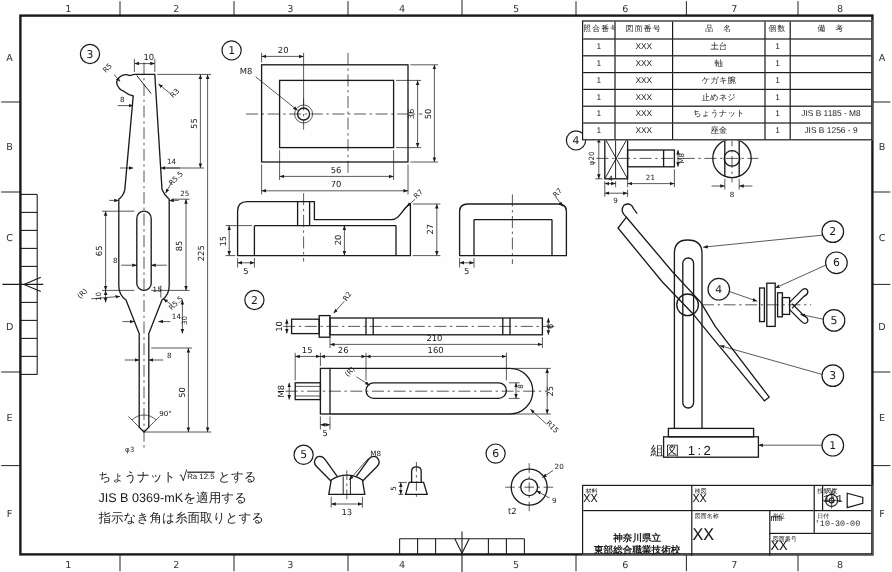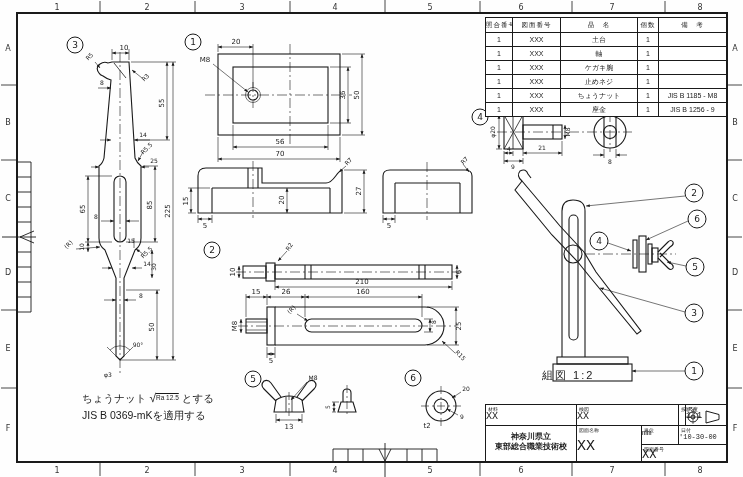--- a/index.html
+++ b/index.html
@@ -13,21 +13,21 @@
   .trow>div{border-right:1px solid #1a1a1a;border-bottom:1px solid #1a1a1a;height:13px;line-height:13px;
     text-align:center;overflow:hidden;white-space:nowrap;}
   .trow>div:last-child{border-right:none;}
   .trow.hd>div{height:14px;line-height:14px;font-size:6.5px;letter-spacing:1px;}
   .trow:last-child>div{border-bottom:none;}
   
   #title-block{left:485px;top:404px;width:242px;height:58px;border:1.6px solid #1a1a1a;background:#fff;}
   .tb-lbl{position:absolute;left:2px;top:1px;font-size:5px;color:#222;}
   .cell{position:absolute;border-left:1px solid #1a1a1a;border-top:1px solid #1a1a1a;box-sizing:border-box;}
   .cval{width:100%;font-size:10px;font-family:Liberation Mono, monospace;}
-  #org-cell{font-weight:bold;font-size:8px;text-align:center;line-height:1.3;padding-top:6px;}
+  #org-cell{font-weight:bold;font-size:8px;text-align:center;line-height:1.3;padding-top:18px;}
   
   #notes{left:82px;top:389px;font-size:10.5px;line-height:17px;white-space:nowrap;}
   .raval{font-size:6.5px;text-decoration:overline;vertical-align:2px;}
   .sqrt{font-size:12px;}
   #asm-caption{left:542px;top:368px;font-size:11px;letter-spacing:2px;}
   svg text{font-family:"DejaVu Sans","Liberation Sans",sans-serif;fill:#1a1a1a;}
   .d{font-size:7px;text-anchor:middle;}
   .d6{font-size:6px;text-anchor:middle;}
   .g{font-size:8px;text-anchor:middle;fill:#333;}
   .bn{font-size:9px;text-anchor:middle;}
@@ -592,15 +592,16 @@
   </div>
 </div>
 
 <div id="notes" class="abs">
   <div>
     <span>ちょうナット</span>
     <span class="sqrt">√</span><span class="raval">Ra 12.5</span>
     <span>とする</span>
   </div>
   <div>JIS B 0369-mKを適用する</div>
+  <div>指示なき角は糸面取りとする</div>
 </div>
 
 </div>
 
 </body></html>

